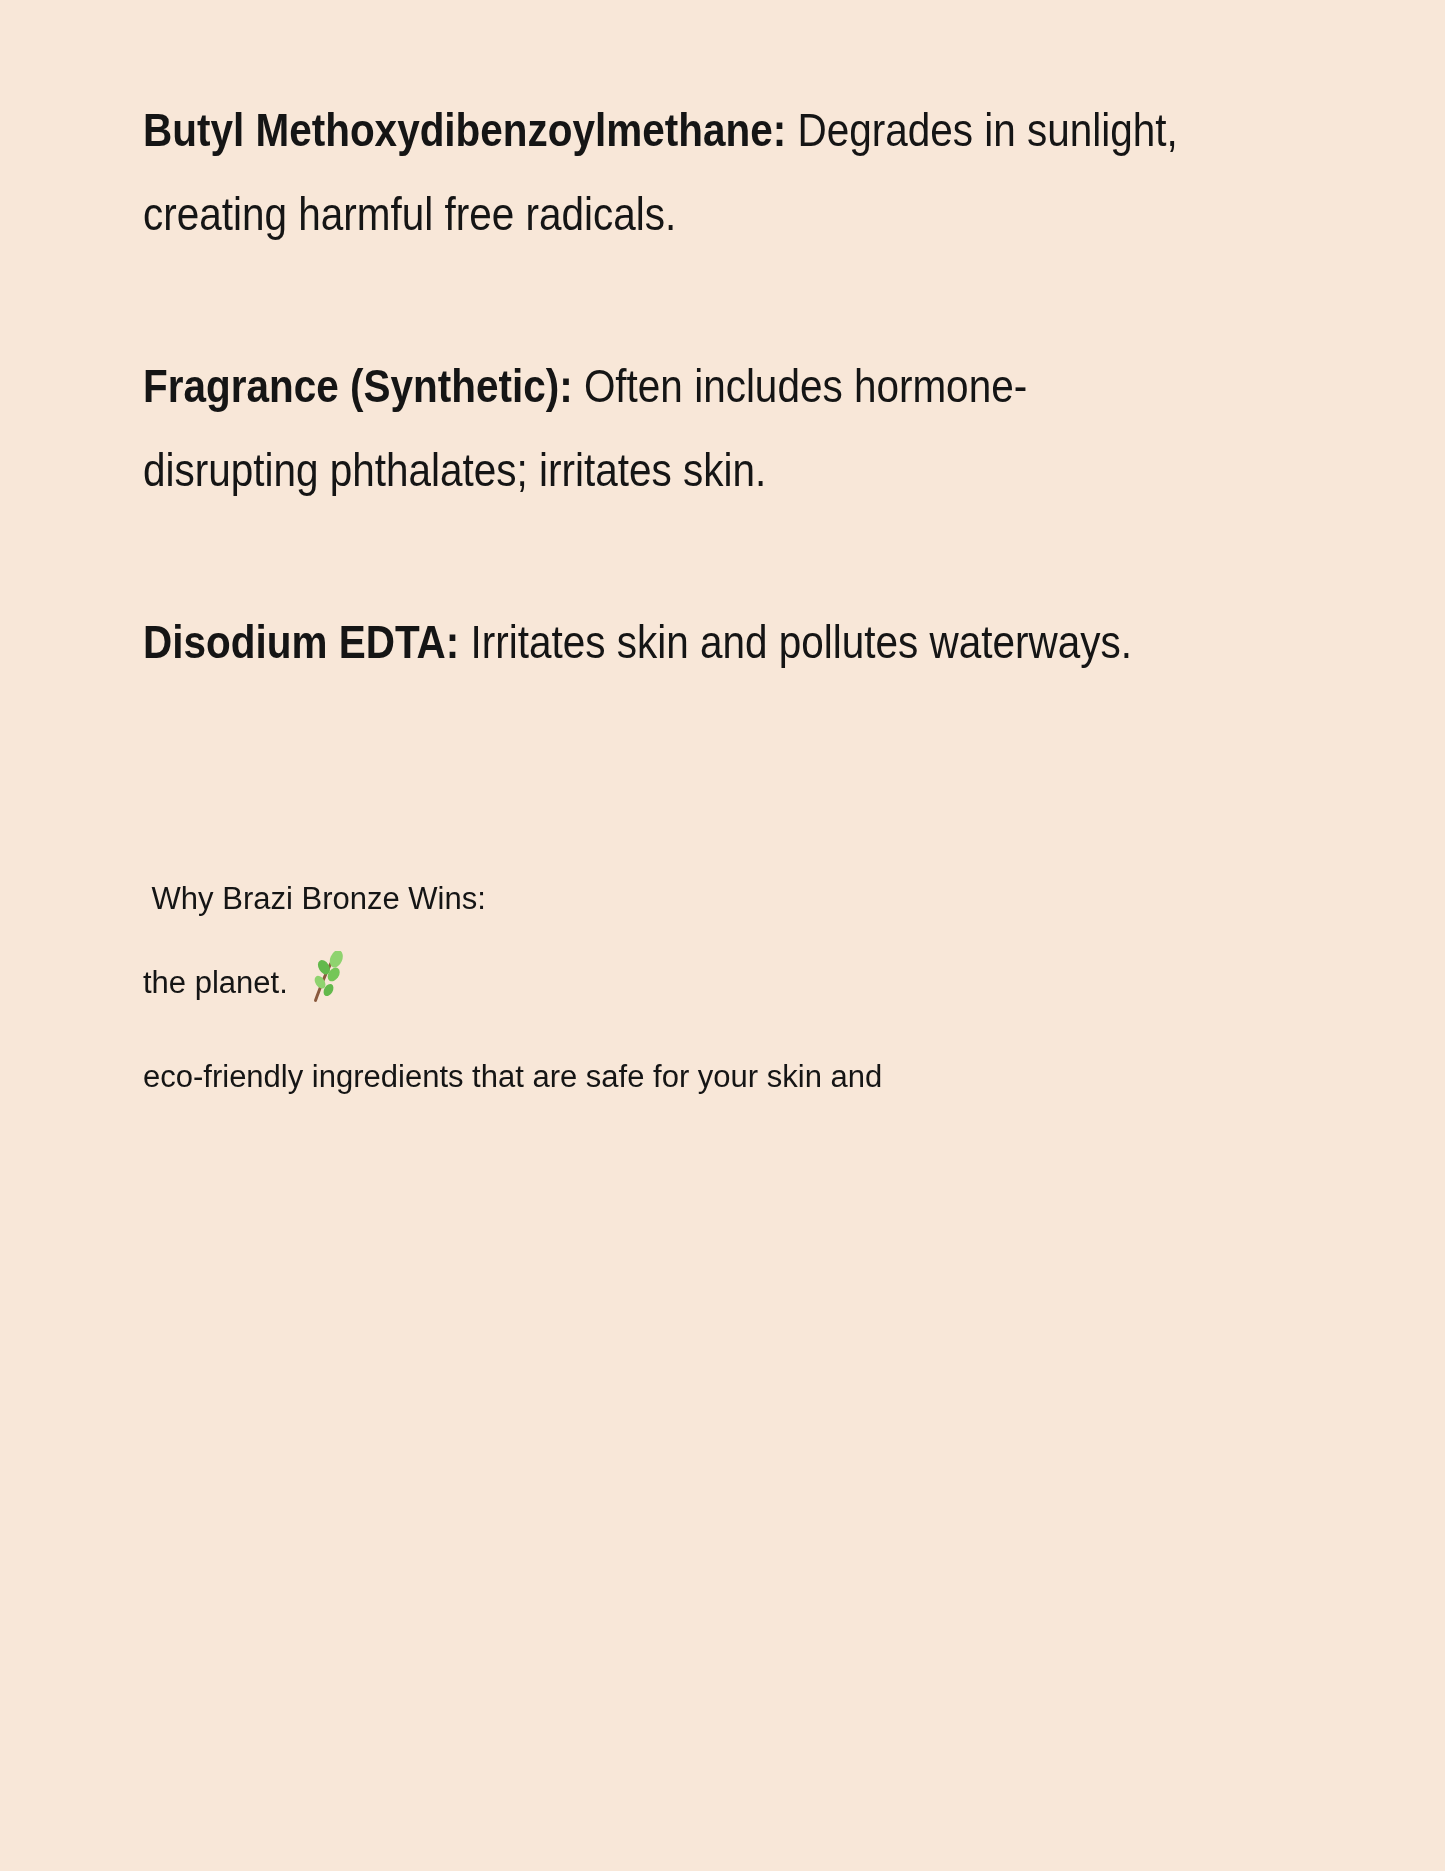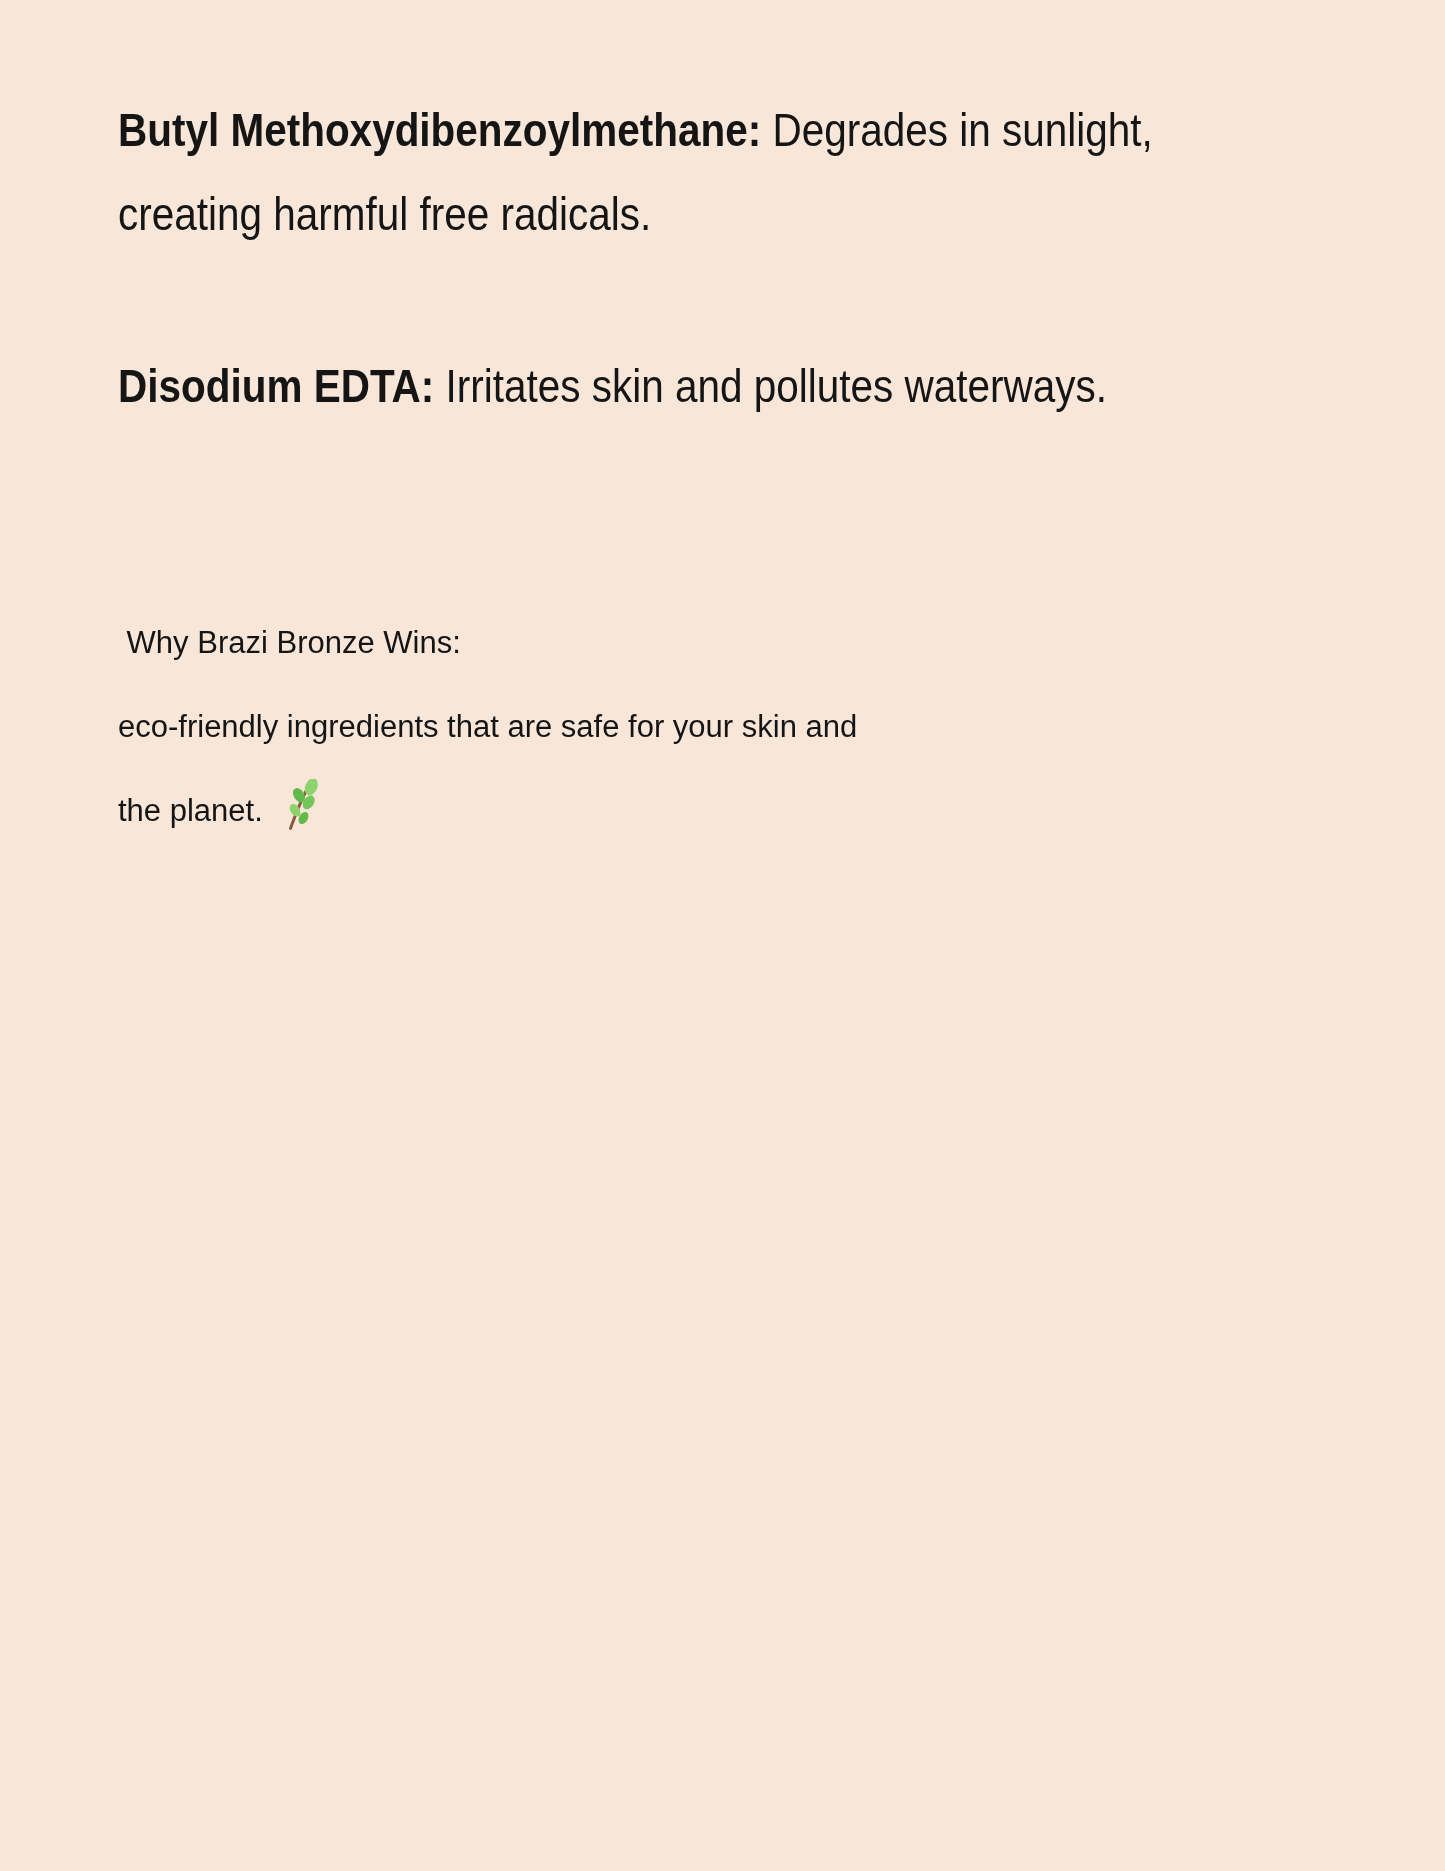--- a/index.html
+++ b/index.html
@@ -9,20 +9,21 @@
   body {
     width: 1445px;
     height: 1871px;
     background: #f8e7d8;
     color: #151515;
     font-family: "Liberation Sans", sans-serif;
     overflow: hidden;
   }
   .content {
     padding: 88px 50px 0 118px;
+    margin-left: 25px;
   }
   .line {
     white-space: pre;
     font-size: 46px;
     line-height: 84px;
     font-weight: 400;
   }
   
   .ingredients .line {
     transform: scaleX(0.88);
@@ -56,33 +57,37 @@
 
   <div class="ingredients">
 
     <div class="para">
       <div class="line"><span class="ingredient-name">Butyl Methoxydibenzoylmethane:</span><span> Degrades in sunlight,</span></div>
       <div class="line">creating harmful free radicals.</div>
     </div>
 
 
 
+    <div class="para">
+      <div class="line"><span class="ingredient-name">Fragrance (Synthetic):</span><span> Often includes hormone-</span></div>
+      <div class="line">disrupting phthalates; irritates skin.</div>
+    </div>
 
     <div class="para single">
       <div class="line"><span class="ingredient-name">Disodium EDTA:</span><span> Irritates skin and pollutes waterways.</span></div>
     </div>
 
   </div>
 
   <div class="para conclusion">
     <div class="line"> Why Brazi Bronze Wins:</div>
-    <div class="line">eco-friendly ingredients that are safe for your skin and</div>
     <div class="line"><span>the planet. </span><span class="herb"><svg width="48" height="52" viewBox="0 0 36 40" aria-hidden="true">
             <path d="M13 38 C 17 27, 21 15, 28 4" stroke="#8a5a3e" stroke-width="2.3" fill="none" stroke-linecap="round"></path>
             <ellipse cx="29" cy="6" rx="4.6" ry="7" fill="#8fd36f" transform="rotate(22 29 6)"></ellipse>
             <ellipse cx="19.5" cy="12.5" rx="4" ry="6" fill="#63b94c" transform="rotate(-32 19.5 12.5)"></ellipse>
             <ellipse cx="27" cy="18" rx="4" ry="5.8" fill="#74c657" transform="rotate(34 27 18)"></ellipse>
             <ellipse cx="16.5" cy="24" rx="3.5" ry="5.4" fill="#8fd36f" transform="rotate(-34 16.5 24)"></ellipse>
             <ellipse cx="23" cy="30" rx="3.3" ry="5" fill="#63b94c" transform="rotate(30 23 30)"></ellipse>
           </svg></span></div>
+    <div class="line">eco-friendly ingredients that are safe for your skin and</div>
   </div>
 
 </div>
 
 </body></html>

